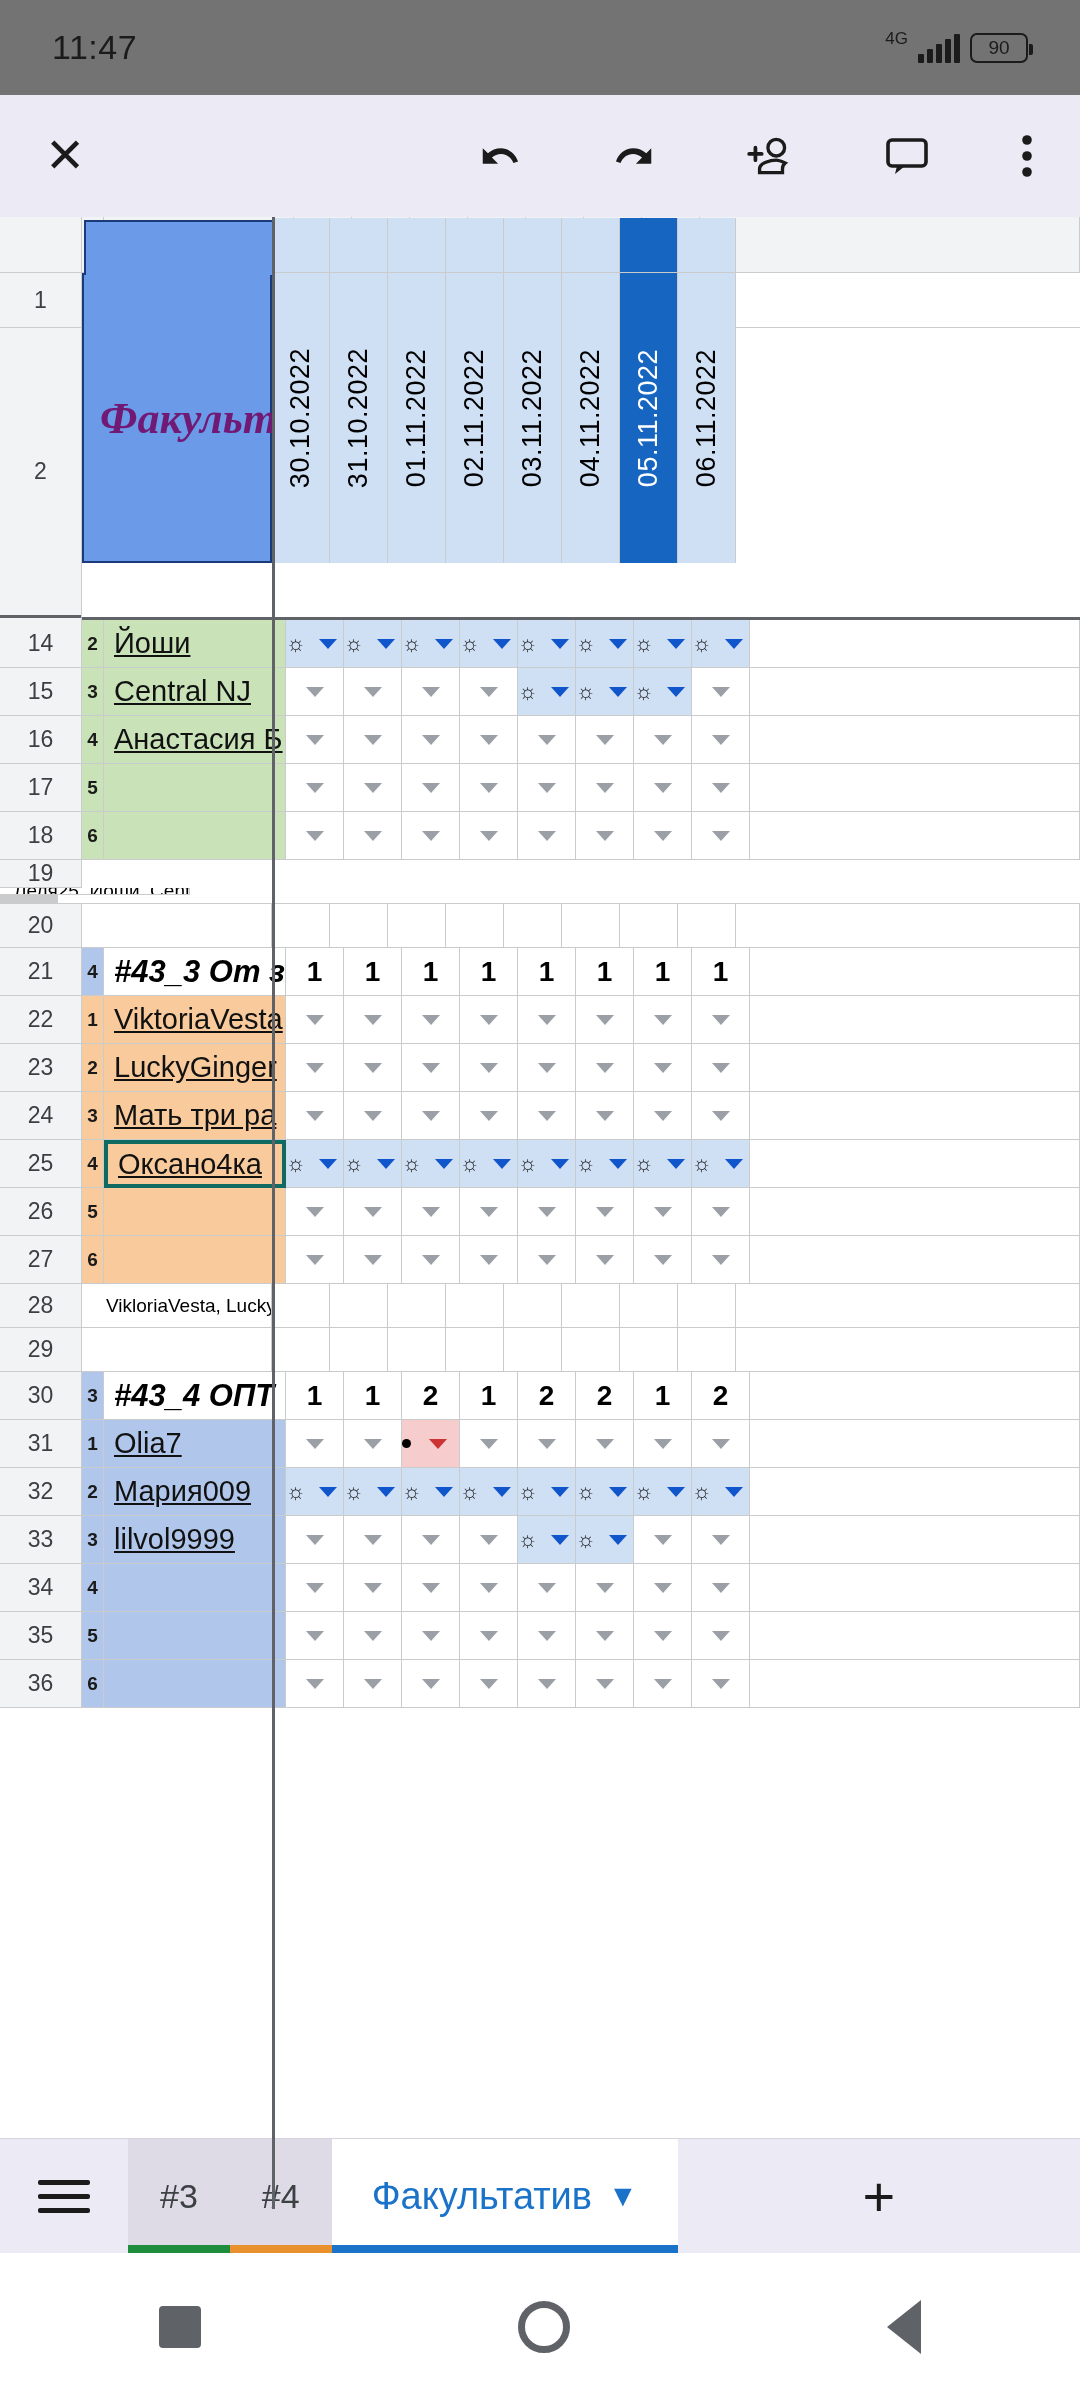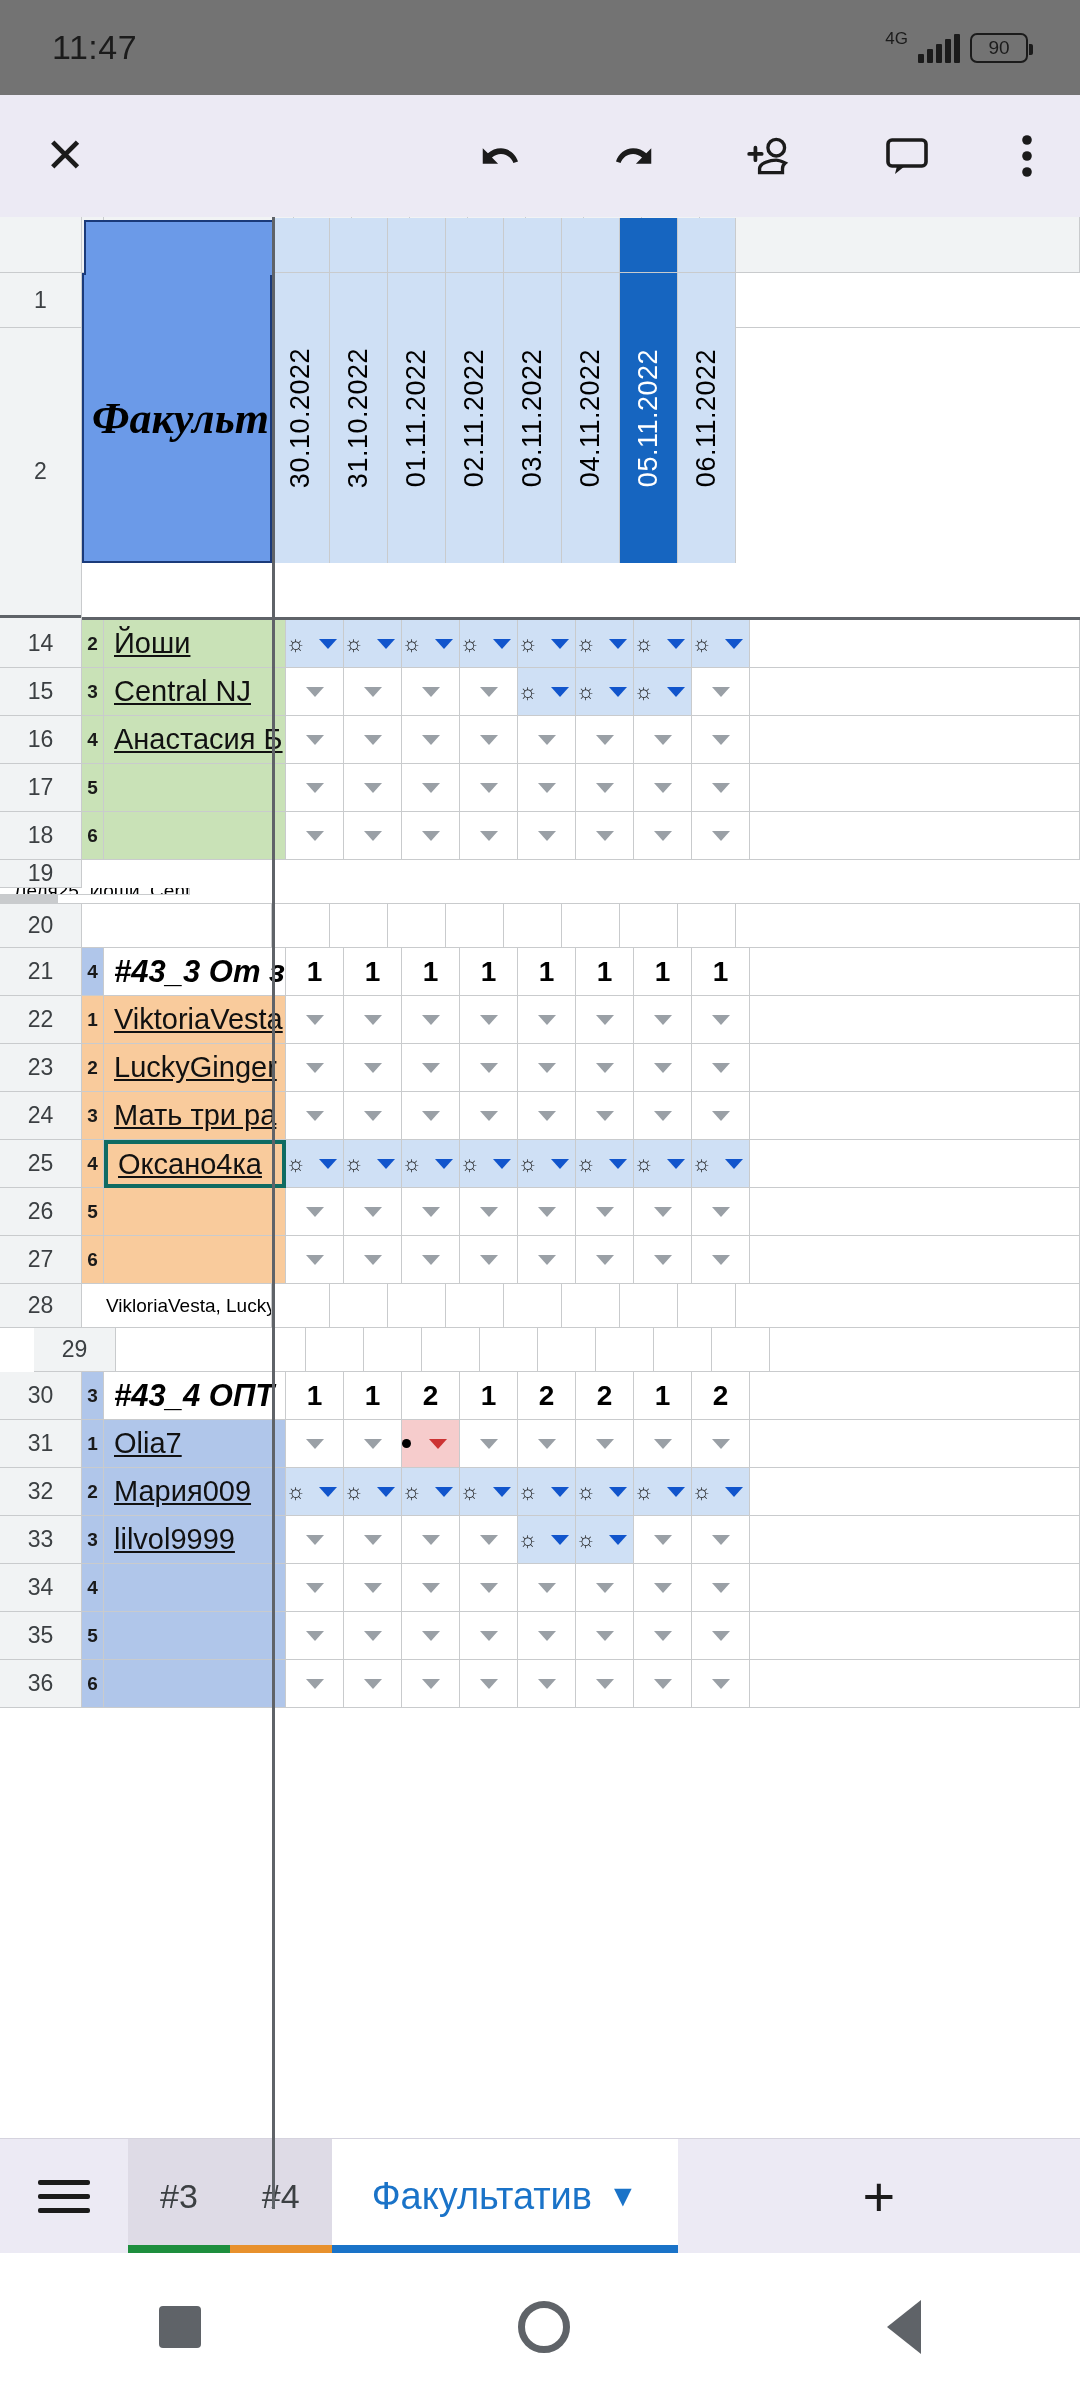--- a/index.html
+++ b/index.html
@@ -110,21 +110,21 @@
   .fz-rh2 { height: 290px; border-bottom: 3px solid #5f6368; display: flex;
             align-items: center; justify-content: center; font-size: 23px; color: #3c4043; }
   .fz-body { flex: 1; position: relative; }
 
   .fac-cell {
     position: absolute; left: 0; top: 0; width: 190px; height: 290px;
     background: #6b9ae8; border: 2px solid #1a3a7a;
     display: flex; align-items: center; justify-content: flex-start;
   }
   .fac-text { font-family: "Liberation Serif", serif; font-weight: bold; font-style: italic;
-              font-size: 44px; color: #000000; padding-left: 8px; white-space: nowrap; }
+              font-size: 44px; color: #701a75; padding-left: 16px; white-space: nowrap; }
   .fac-top { position: absolute; left: 0; top: -55px; width: 190px; height: 55px;
              background: #6b9ae8; border: 2px solid #1a3a7a; border-bottom: none; }
 
   .datecol {
     position: absolute; top: -55px; width: 58px; height: 345px;
     border-right: 1px solid #c9cbcd;
   }
   .datecol .dc-top { height: 55px; background: #cfe0f5; border-bottom: 1px solid #c9cbcd; }
   .datecol .dc-body { height: 290px; background: #cfe0f5; display: flex;
                       align-items: center; justify-content: center; }
@@ -653,21 +653,21 @@
           <div class="cell c-day bg-white"></div>
           <div class="cell c-day bg-white"></div>
           <div class="cell c-day bg-white"></div>
           <div class="cell c-day bg-white"></div>
           <div class="cell c-day bg-white"></div>
           <div class="cell c-day bg-white"></div>
           <div class="cell c-day bg-white"></div>
           <div class="cell c-day bg-white"></div>
           <div class="cell" style="flex: 1 1 0%; background: rgb(255, 255, 255);"></div>
         </div>
-        <div class="grid-row" style="height: 44px; padding-left: 34px;">
+        <div class="grid-row" style="height: 44px;">
           <div class="rh">29</div>
           <div class="cell bg-white" style="width: 190px; min-width: 190px;"></div>
           <div class="cell c-day bg-white"></div>
           <div class="cell c-day bg-white"></div>
           <div class="cell c-day bg-white"></div>
           <div class="cell c-day bg-white"></div>
           <div class="cell c-day bg-white"></div>
           <div class="cell c-day bg-white"></div>
           <div class="cell c-day bg-white"></div>
           <div class="cell c-day bg-white"></div>

